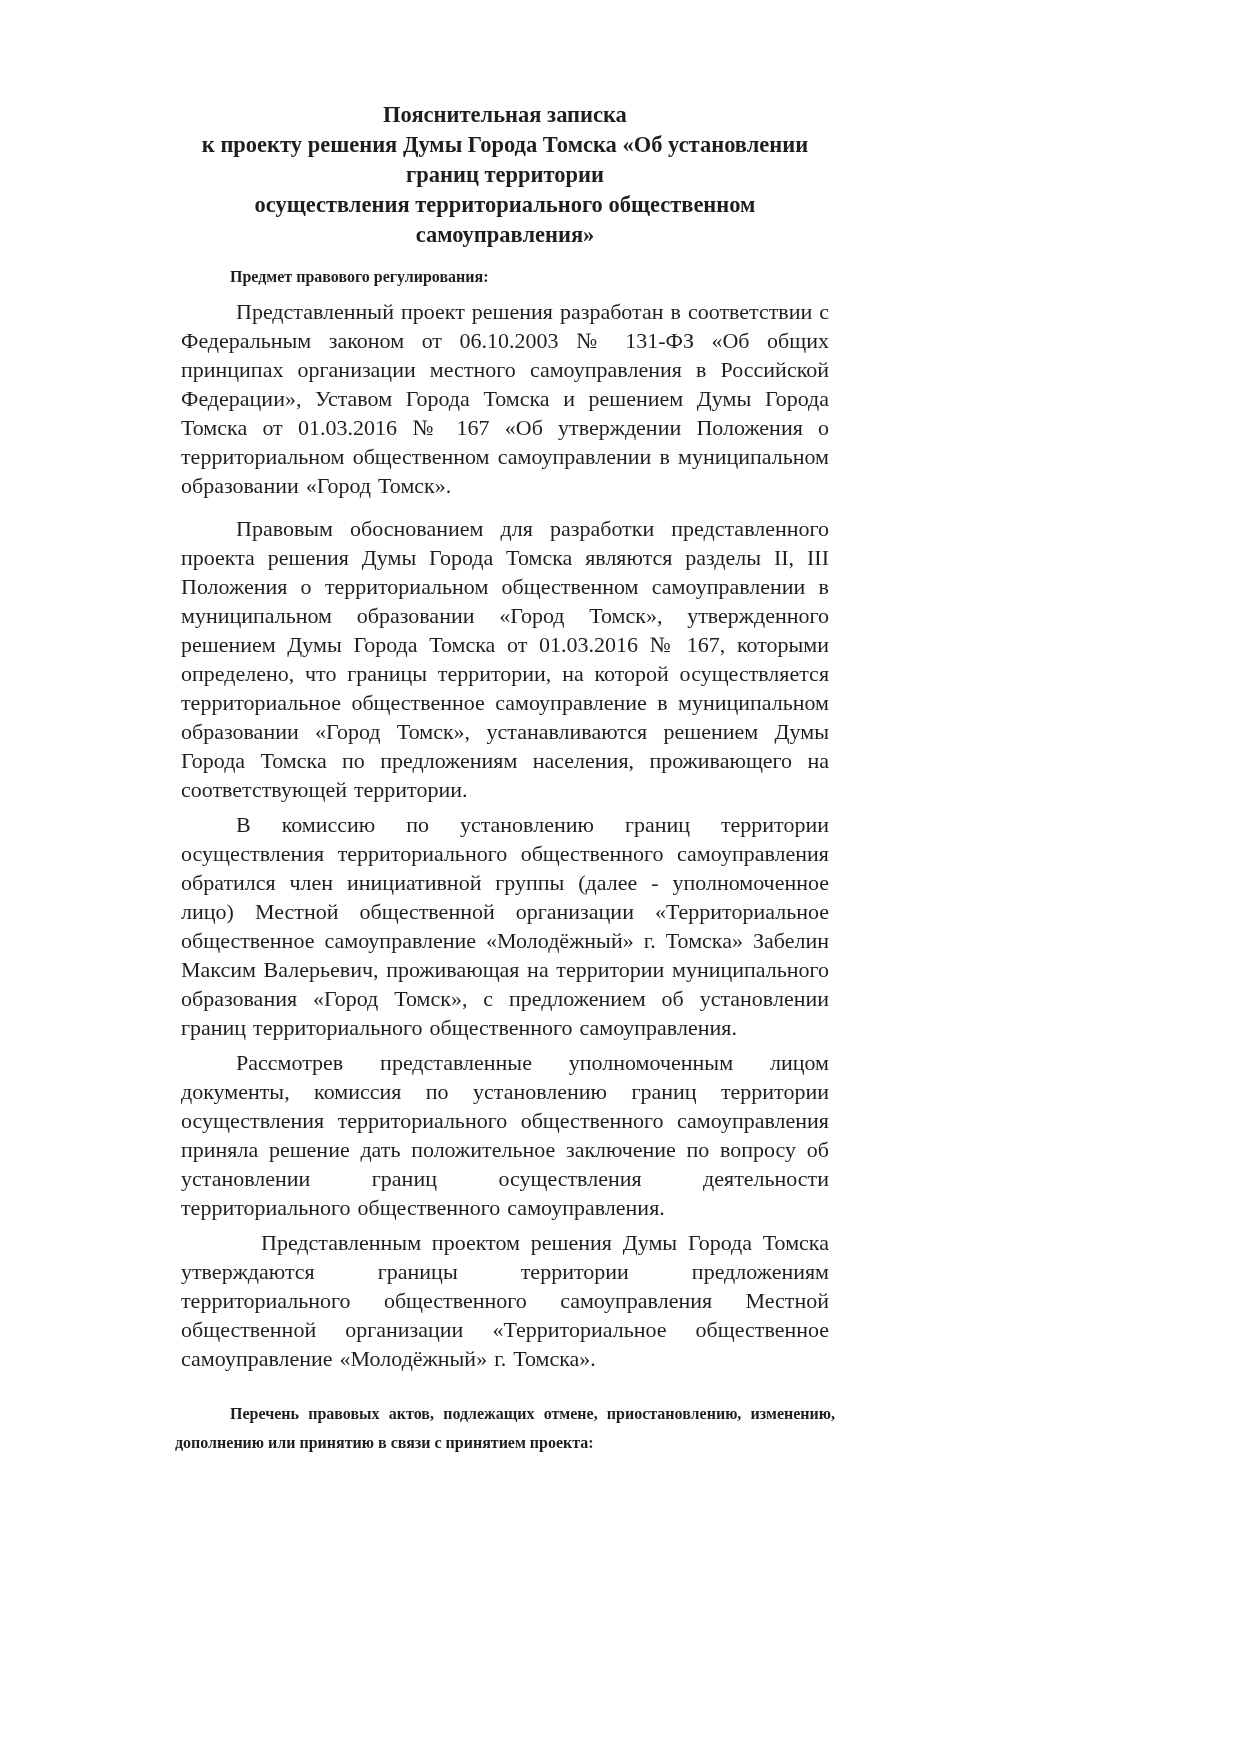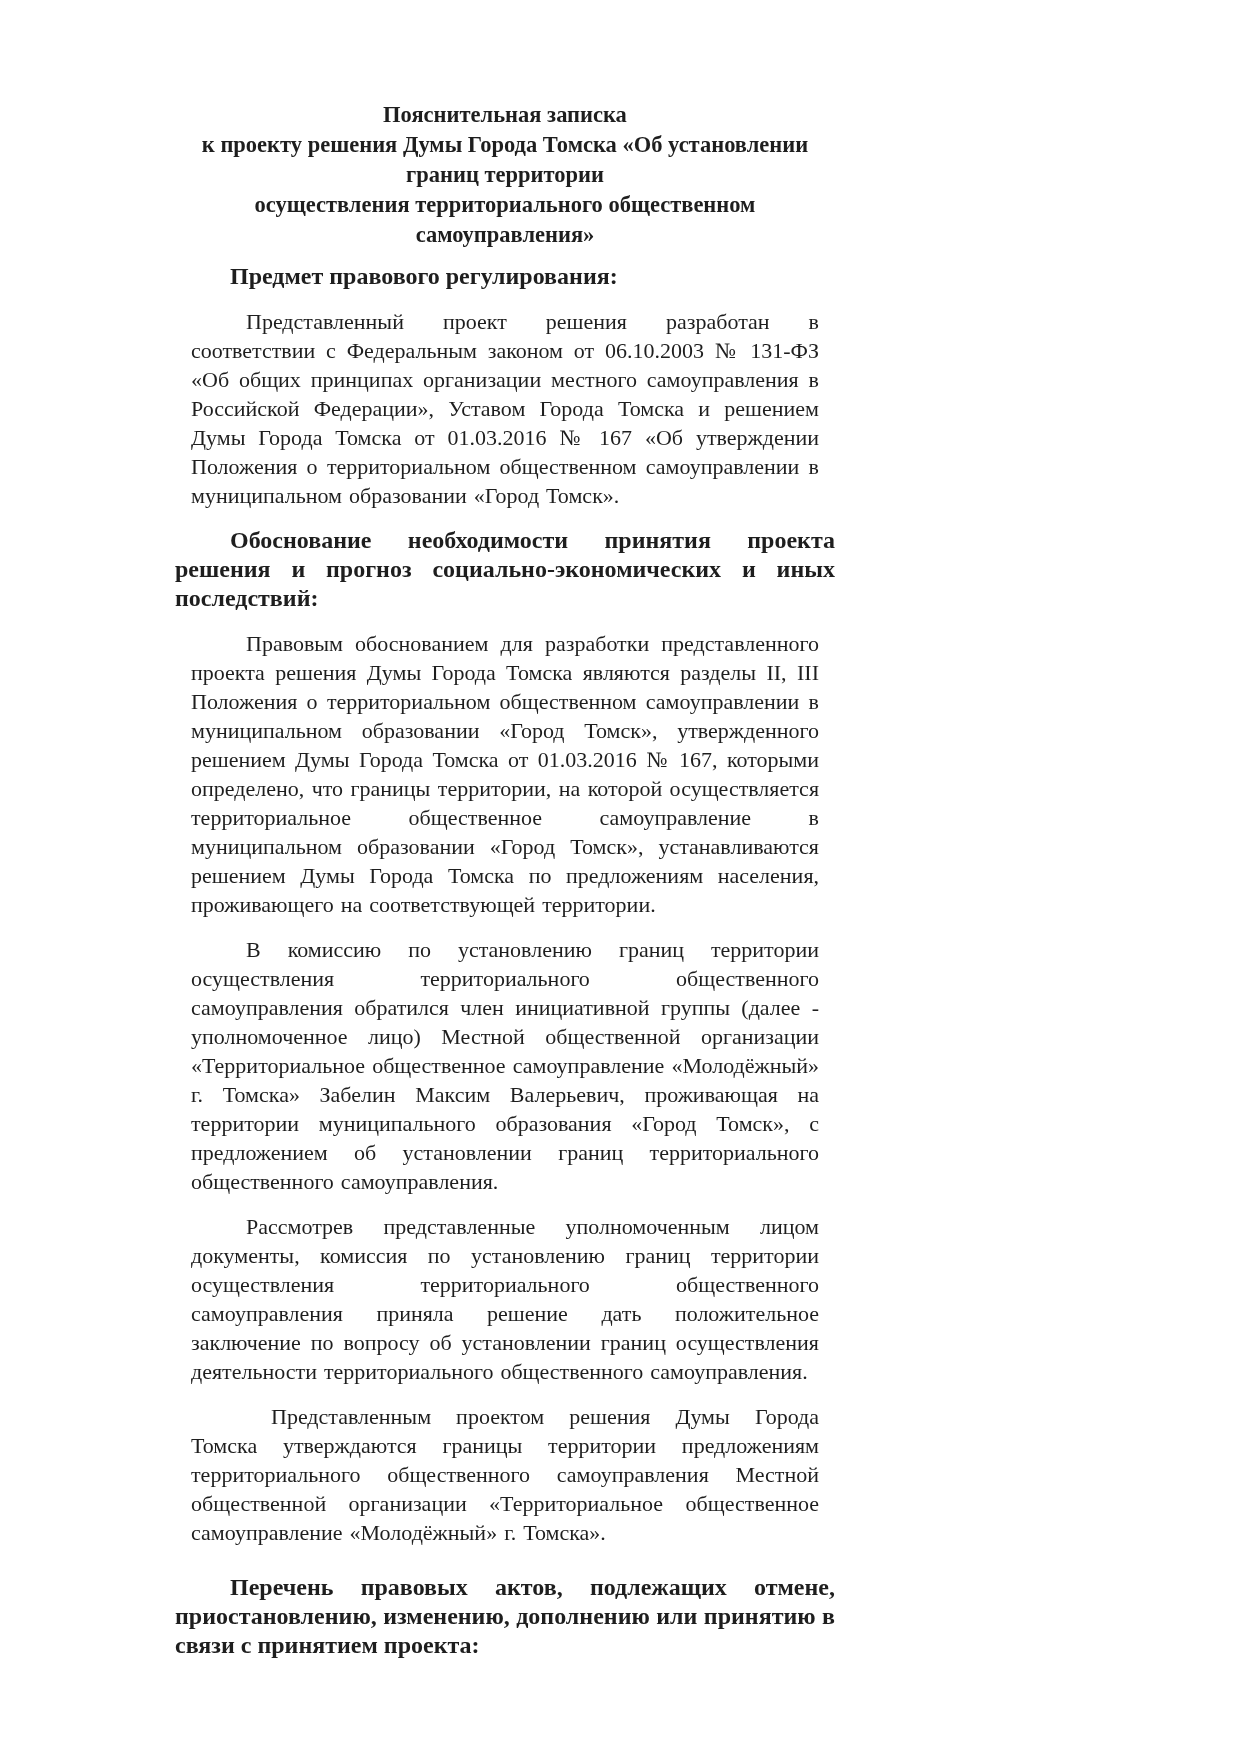--- a/index.html
+++ b/index.html
@@ -24,27 +24,27 @@
   .title-block {
     text-align: center;
     font-weight: bold;
     font-size: 22.5px;
     line-height: 30px;
     margin-bottom: 12px;
   }
   .heading {
     margin: 0;
     font-weight: bold;
-    font-size: 24px;
+    font-size: 16px;
     line-height: 29px;
     text-indent: 55px;
     text-align: justify;
   }
   .para {
-    margin: 16px;
+    margin: 6px;
     font-size: 22px;
     line-height: 29px;
     text-indent: 55px;
     text-align: justify;
     word-spacing: 1.5px;
   }
   .para.indent-lg { text-indent: 80px; }
   .sec-subject { margin-top: 12px; }
   .sec-justification { margin-top: 14px; }
   .sec-acts { margin-top: 26px; }
@@ -79,21 +79,20 @@
     <div>к проекту решения Думы Города Томска «Об установлении  границ территории</div>
     <div>осуществления территориального общественном самоуправления»</div>
   </header>
 
   <section class="sec-subject">
     <h2 class="heading">Предмет правового регулирования:</h2>
     <p class="para">Представленный проект решения разработан в соответствии с Федеральным законом от 06.10.2003 № 131-ФЗ «Об общих принципах организации местного самоуправления в Российской Федерации», Уставом Города Томска и решением Думы Города Томска от 01.03.2016 № 167 «Об утверждении Положения о территориальном общественном самоуправлении в муниципальном образовании «Город Томск».</p>
   </section>
 
   <section class="sec-justification">
-    <h2 class="heading">Обоснование необходимости принятия проекта решения и прогноз социально-экономических и иных последствий:</h2>
     <p class="para">Правовым обоснованием для разработки представленного проекта решения Думы Города Томска являются разделы II, III Положения о территориальном общественном самоуправлении в муниципальном образовании «Город Томск», утвержденного решением Думы Города Томска от 01.03.2016 № 167, которыми определено, что границы территории, на которой осуществляется территориальное общественное самоуправление в муниципальном образовании «Город Томск», устанавливаются решением Думы Города Томска по предложениям населения, проживающего на соответствующей территории.</p>
     <p class="para">В комиссию по установлению границ территории осуществления территориального общественного самоуправления обратился член инициативной группы (далее - уполномоченное лицо) Местной общественной организации «Территориальное общественное самоуправление «Молодёжный» г. Томска» Забелин Максим Валерьевич, проживающая на территории муниципального образования «Город Томск», с предложением об установлении границ территориального общественного самоуправления.</p>
     <p class="para">Рассмотрев представленные уполномоченным лицом документы, комиссия по установлению границ территории осуществления территориального общественного самоуправления приняла решение дать положительное заключение по вопросу об установлении границ осуществления деятельности территориального общественного самоуправления.</p>
     <p class="para indent-lg">Представленным проектом решения Думы Города Томска утверждаются границы территории предложениям территориального общественного самоуправления Местной общественной организации «Территориальное общественное самоуправление «Молодёжный» г. Томска».</p>
   </section>
 
   <section class="sec-acts">
     <h2 class="heading">Перечень правовых актов, подлежащих отмене, приостановлению, изменению, дополнению или принятию в связи с принятием проекта:</h2>
   </section>
 

